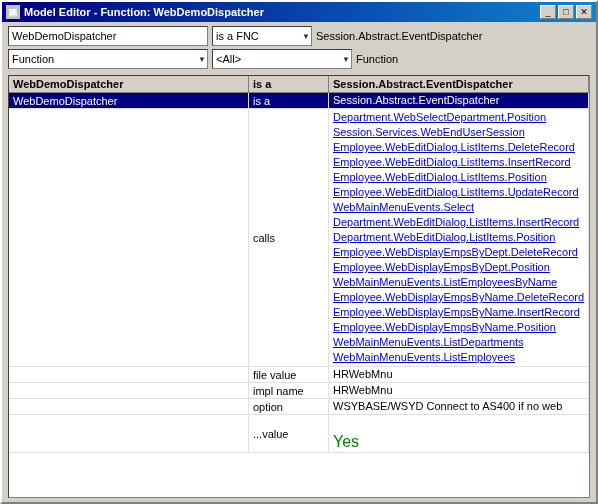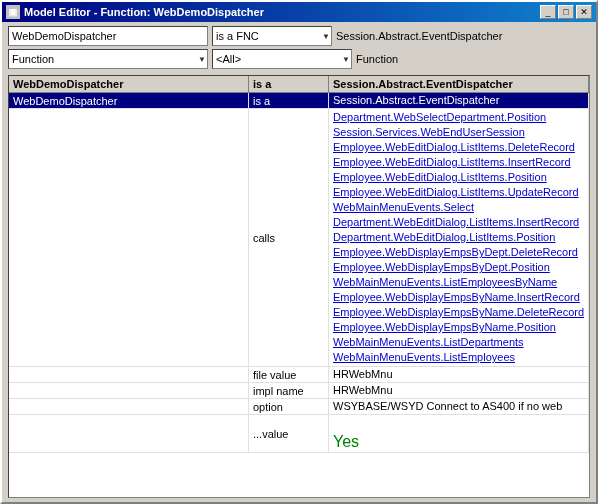--- a/index.html
+++ b/index.html
@@ -211,21 +211,21 @@
       <div class="title-btn">_</div>
       <div class="title-btn">□</div>
       <div class="title-btn">✕</div>
     </div>
   </div>
 
   <div class="toolbar">
     <div class="toolbar-row">
       <input class="text-input text-input-name" type="text" value="WebDemoDispatcher" style="">
       <div class="select-wrapper">
-        <select style="width:120px;">
+        <select style="width:100px;">
           <option>is a FNC</option>
         </select>
         <span class="select-arrow">▼</span>
       </div>
       <span class="label-text">Session.Abstract.EventDispatcher</span>
     </div>
     <div class="toolbar-row">
       <div class="select-wrapper">
         <select style="width:200px;">
           <option>Function</option>
@@ -267,22 +267,22 @@
               <span class="link-blue">Employee.WebEditDialog.ListItems.DeleteRecord</span>
               <span class="link-blue">Employee.WebEditDialog.ListItems.InsertRecord</span>
               <span class="link-blue">Employee.WebEditDialog.ListItems.Position</span>
               <span class="link-blue">Employee.WebEditDialog.ListItems.UpdateRecord</span>
               <span class="link-blue">WebMainMenuEvents.Select</span>
               <span class="link-blue">Department.WebEditDialog.ListItems.InsertRecord</span>
               <span class="link-blue">Department.WebEditDialog.ListItems.Position</span>
               <span class="link-blue">Employee.WebDisplayEmpsByDept.DeleteRecord</span>
               <span class="link-blue">Employee.WebDisplayEmpsByDept.Position</span>
               <span class="link-blue">WebMainMenuEvents.ListEmployeesByName</span>
+              <span class="link-blue">Employee.WebDisplayEmpsByName.DeleteRecord</span>
               <span class="link-blue">Employee.WebDisplayEmpsByName.InsertRecord</span>
-              <span class="link-blue">Employee.WebDisplayEmpsByName.DeleteRecord</span>
               <span class="link-blue">Employee.WebDisplayEmpsByName.Position</span>
               <span class="link-blue">WebMainMenuEvents.ListDepartments</span>
               <span class="link-blue">WebMainMenuEvents.ListEmployees</span>
             </div>
           </div>
           <div class="grid-row">
             <div class="grid-cell col-name-cell"></div>
             <div class="grid-cell col-rel-cell">file value</div>
             <div class="grid-cell col-val-cell" style="flex-direction: column; align-items: flex-start; justify-content: flex-start; padding-top: 1px;">
               <span>HRWebMnu</span>

